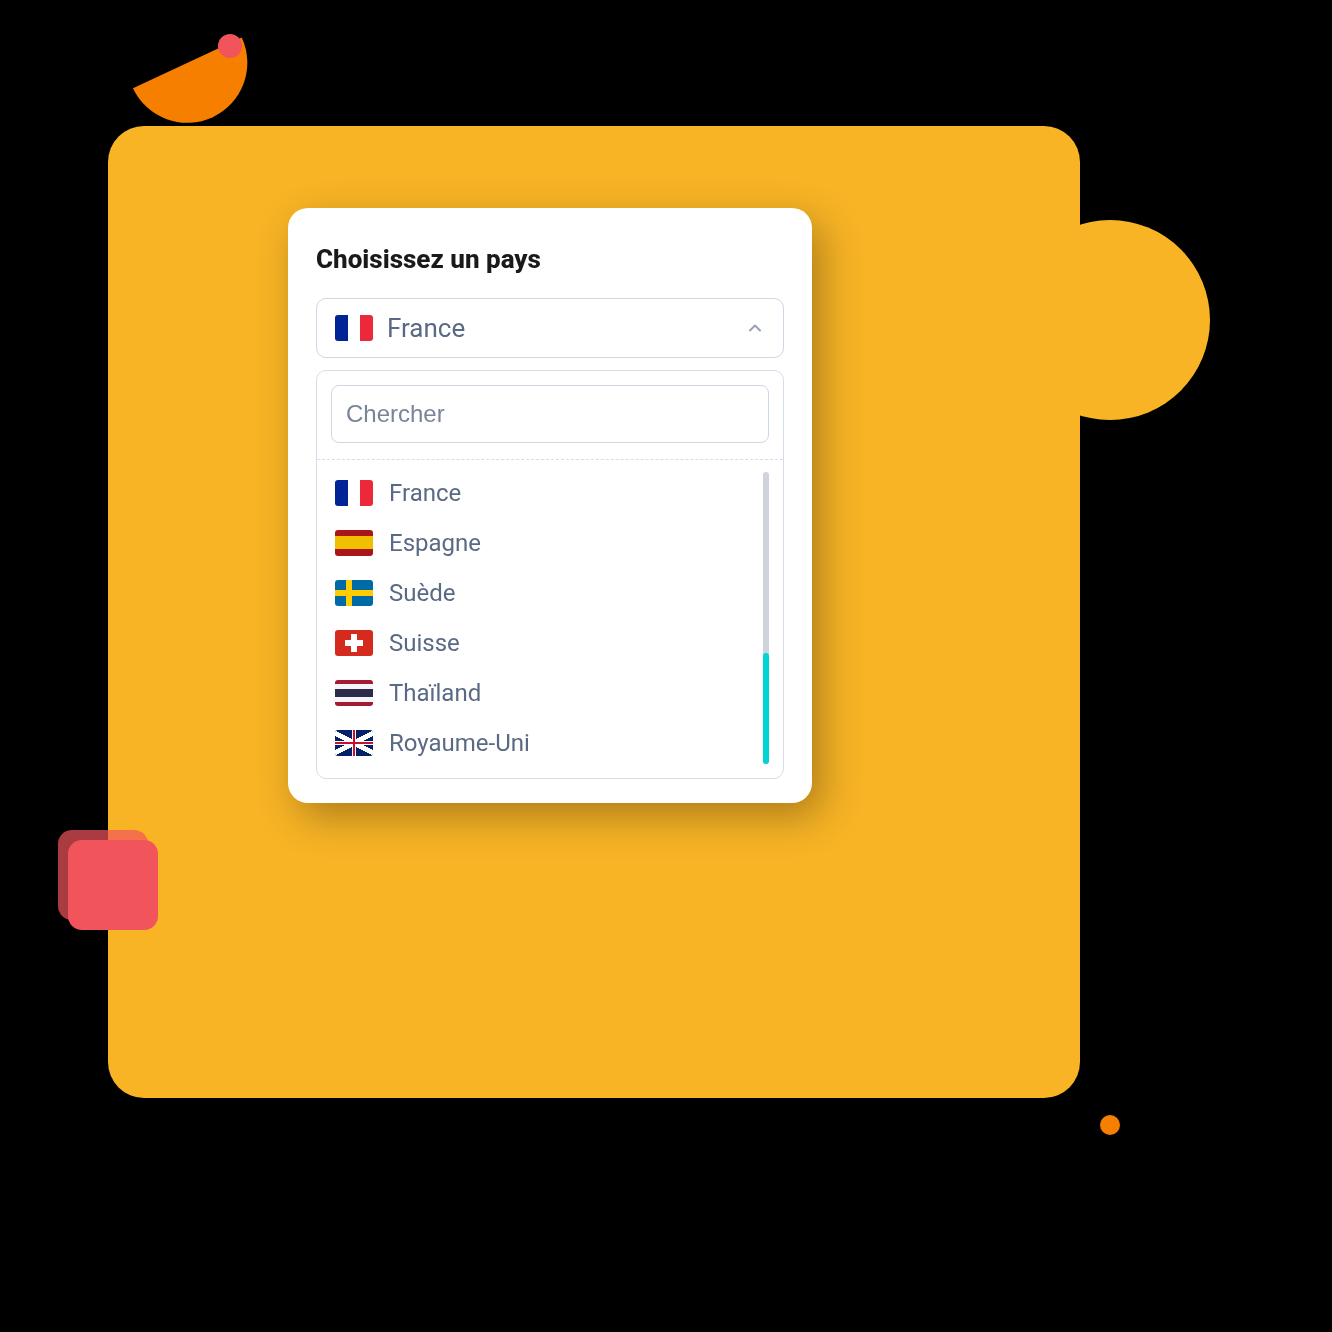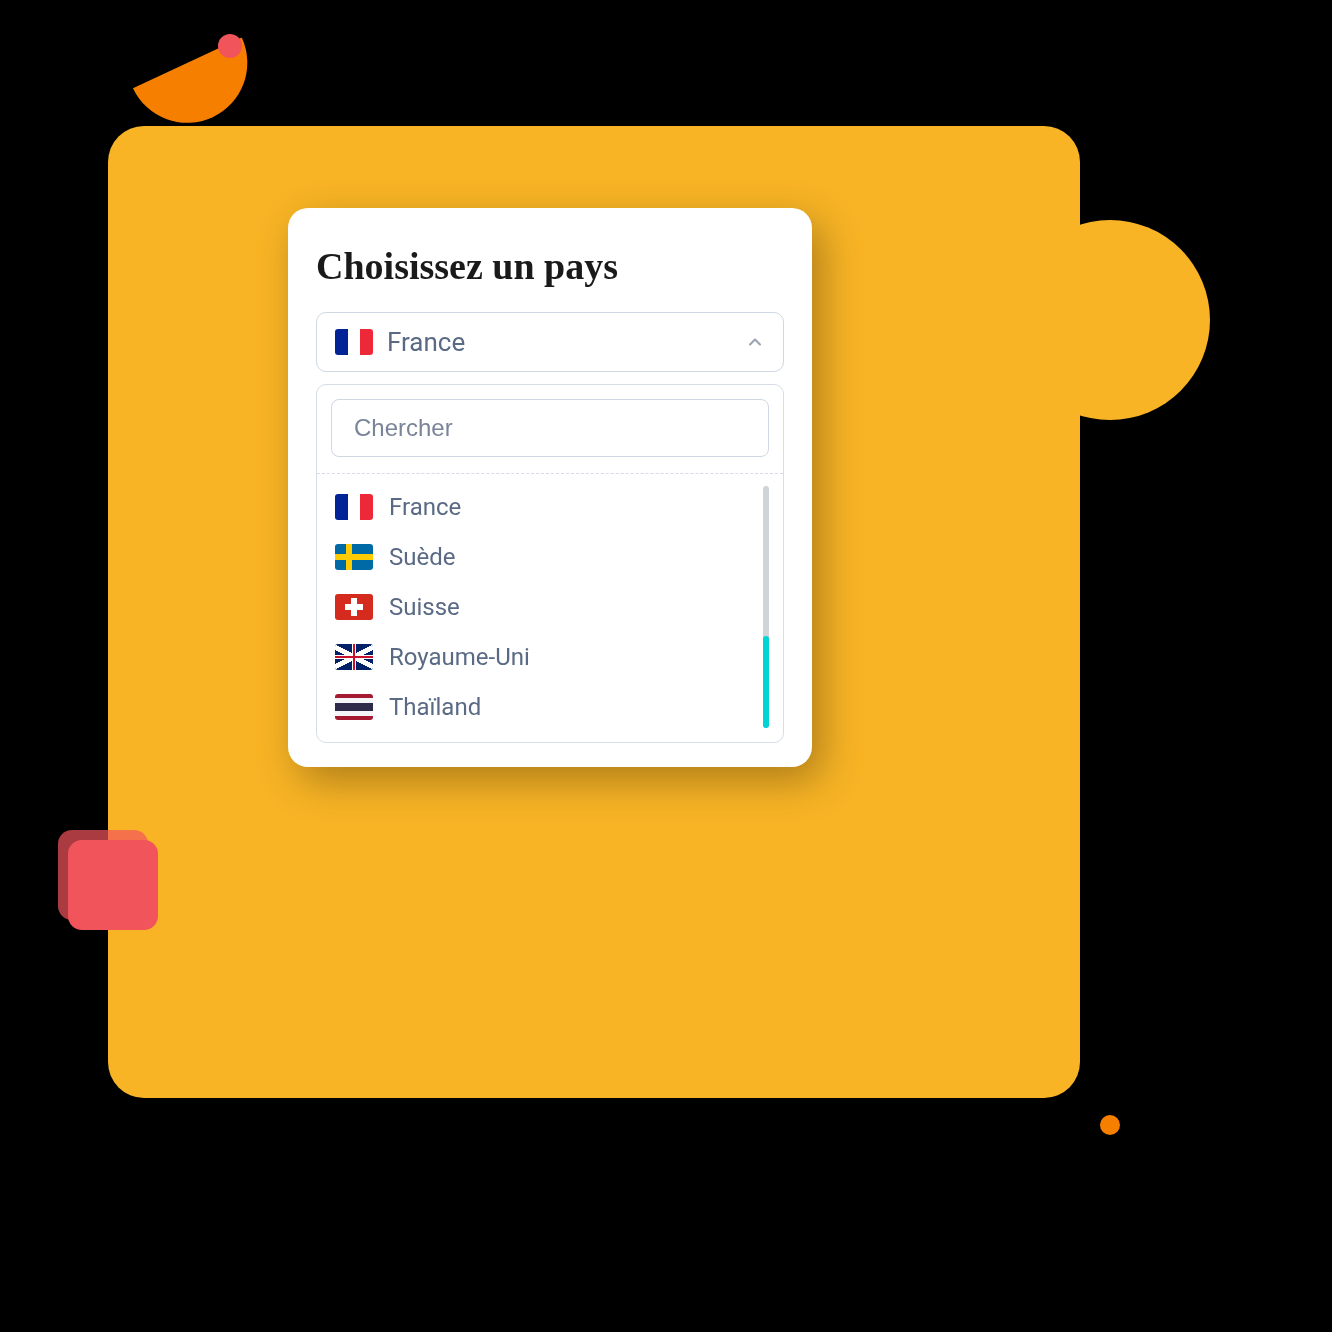--- a/index.html
+++ b/index.html
@@ -80,25 +80,24 @@
   position: absolute;
   left: 288px;
   top: 208px;
   width: 524px;
   background: #fff;
   border-radius: 20px;
   padding: 36px 28px 24px 28px;
   box-shadow: 10px 14px 40px rgba(0,0,0,0.3);
 }
 .card-title {
-  font-size: 38px;
+  font-size: 26px;
   font-weight: 800;
   color: #1a1a1a;
   margin-bottom: 24px;
-  font-family: Liberation Serif, serif;
 }
 .select-box {
   border: 1px solid #cfd6e4;
   border-radius: 10px;
   padding: 14px 18px;
   display: flex;
   align-items: center;
   cursor: pointer;
   margin-bottom: 12px;
 }
@@ -118,21 +117,21 @@
 .chevron-up svg { stroke: #9aa3b2; }
 .dropdown-panel {
   border: 1px solid #d6dde9;
   border-radius: 10px;
   padding: 14px 14px 10px 14px;
 }
 .search-input {
   width: 100%;
   border: 1px solid #cfd6e4;
   border-radius: 8px;
-  padding: 14px 22px;
+  padding: 14px 14px;
   font-size: 24px;
   color: #5a6a85;
   outline: none;
 }
 .search-input::placeholder { color: #7a8499; }
 .divider {
   border: none;
   border-top: 1px dashed #d6dde9;
   margin: 16px -14px 8px -14px;
 }
@@ -295,34 +294,38 @@
   <div class="dropdown-panel">
     <input class="search-input" type="text" placeholder="Chercher" style="">
     <hr class="divider">
     <div class="options-wrap">
       <div class="options">
         <div class="option">
           <span class="flag flag-fr"></span>
           <span class="olabel">France</span>
         </div>
         <div class="option">
+          <span class="flag flag-es"></span>
+          <span class="olabel">Espagne</span>
+        </div>
+        <div class="option">
           <span class="flag flag-se"></span>
           <span class="olabel">Suède</span>
         </div>
         <div class="option">
           <span class="flag flag-ch"></span>
           <span class="olabel">Suisse</span>
         </div>
         <div class="option">
+          <span class="flag flag-th"></span>
+          <span class="olabel">Thaïland</span>
+        </div>
+        <div class="option">
           <span class="flag flag-uk"></span>
           <span class="olabel">Royaume-Uni</span>
-        </div>
-        <div class="option">
-          <span class="flag flag-th"></span>
-          <span class="olabel">Thaïland</span>
         </div>
       </div>
       <div class="scroll-track">
         <div class="scroll-thumb"></div>
       </div>
     </div>
   </div>
 </div>
 
 </body></html>

